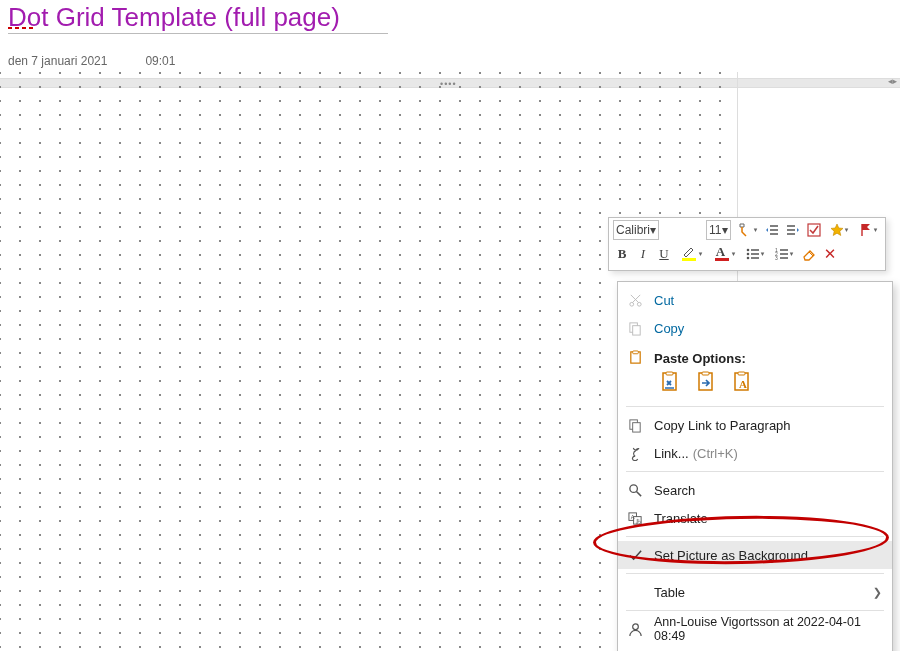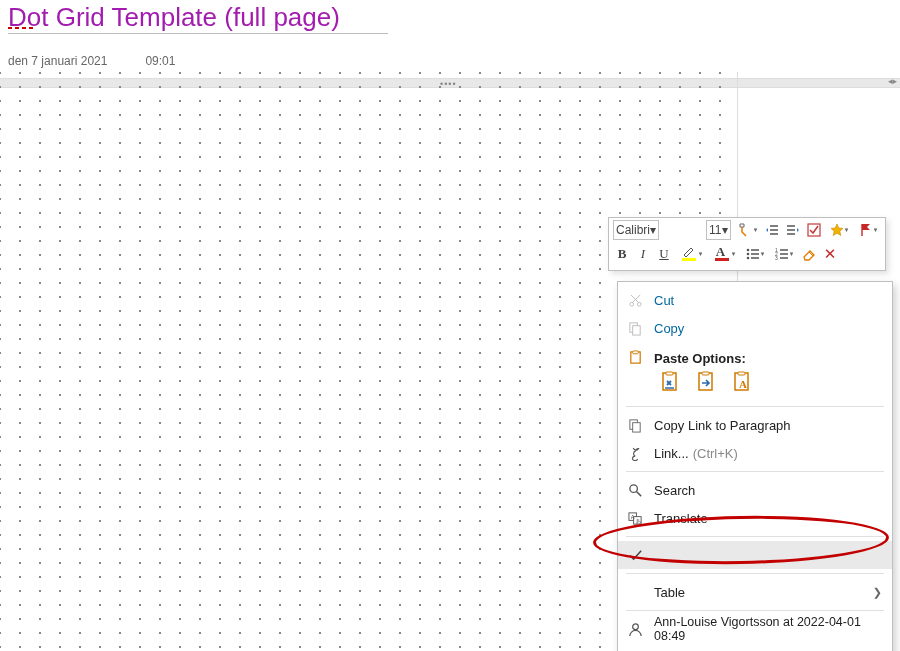--- a/index.html
+++ b/index.html
@@ -421,20 +421,21 @@
     </span>
     <span class="ctx-label">Translate</span>
   </div>
   <div class="ctx-sep"></div>
   <div class="ctx-item hover">
     <span class="ctx-icon" style="color:#444;">
       <svg width="15" height="15" viewBox="0 0 16 16">
           <path d="M2 8 L6 12 L14 3" stroke="#444" stroke-width="1.6" fill="none"></path>
         </svg>
     </span>
+    <span class="ctx-label">Set Picture as Background</span>
   </div>
   <div class="ctx-sep"></div>
   <div class="ctx-item">
     <span class="ctx-icon"></span>
     <span class="ctx-label">Table</span>
     <span class="arrow">❯</span>
   </div>
   <div class="ctx-sep"></div>
   <div class="ctx-item">
     <span class="ctx-icon">

